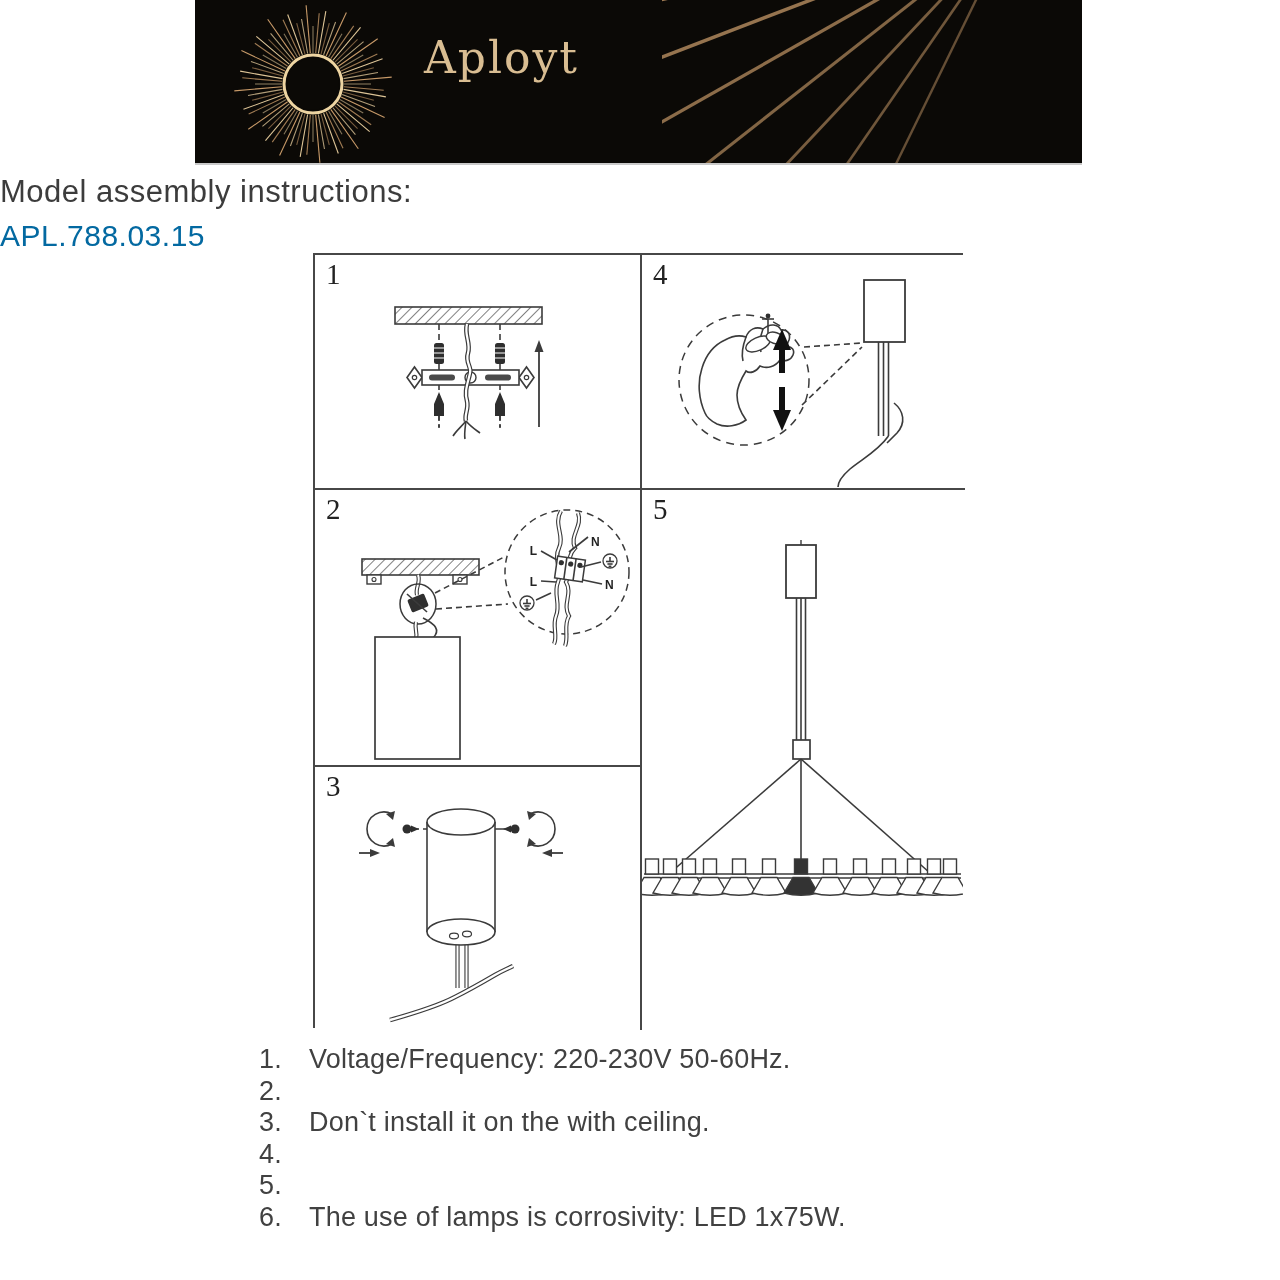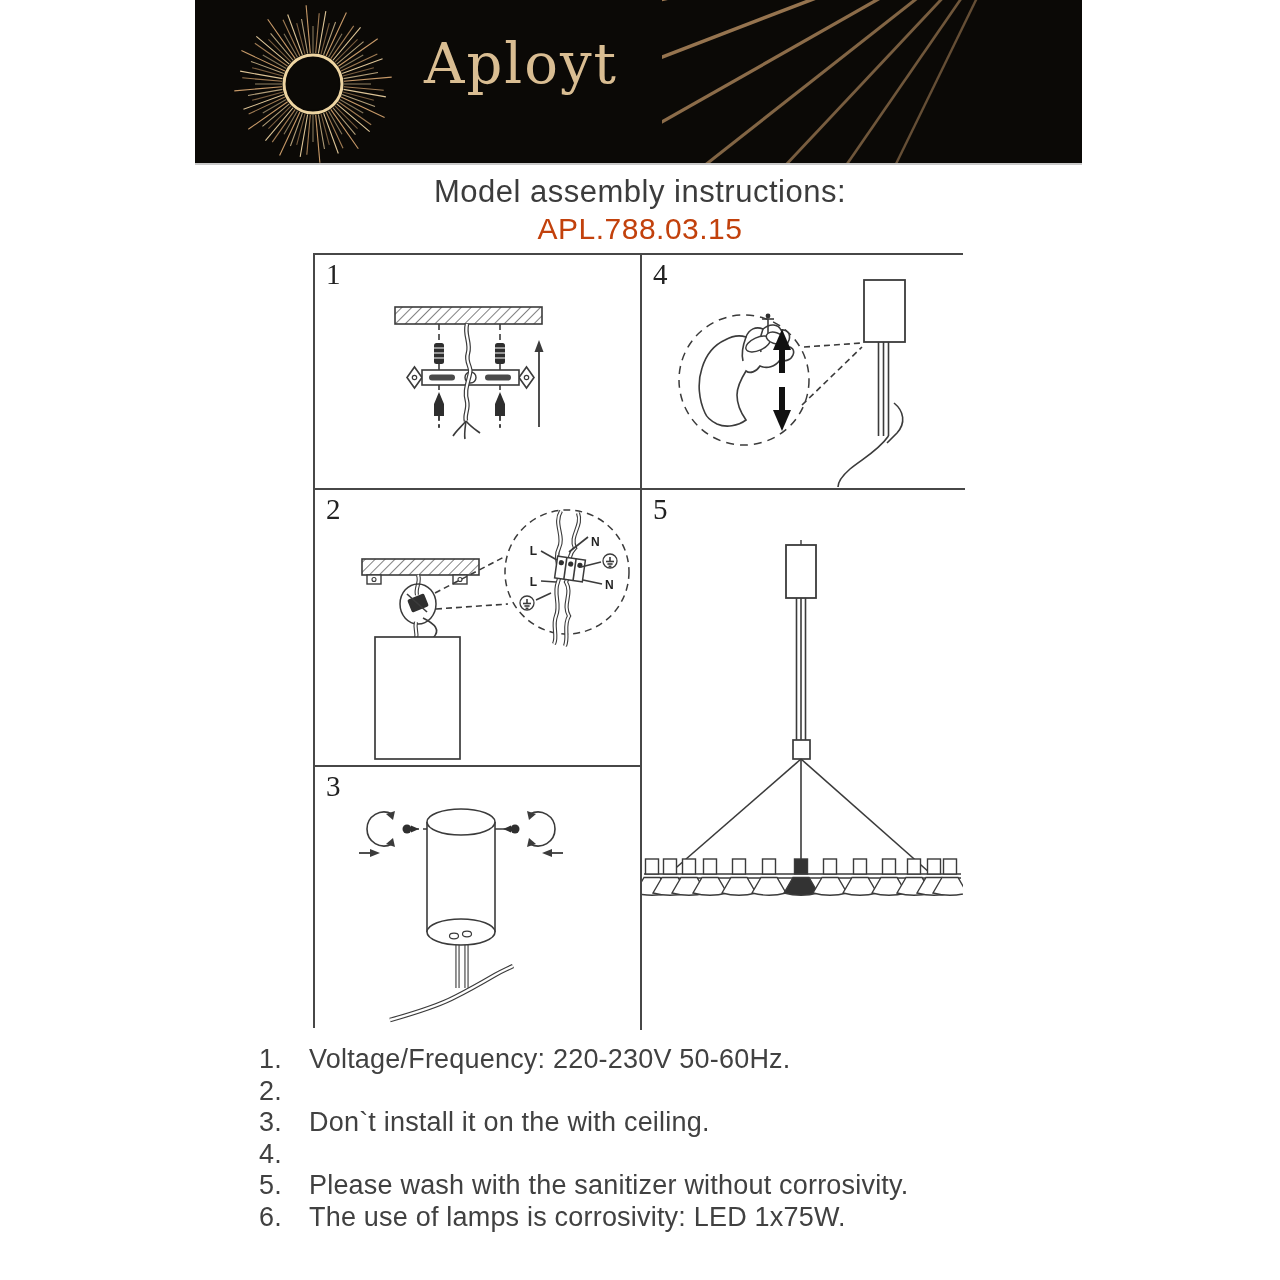--- a/index.html
+++ b/index.html
@@ -3,25 +3,25 @@
 <meta charset="utf-8">
 <style>
   html,body{margin:0;padding:0;background:#ffffff;}
   .page{position:relative;width:1280px;height:1280px;background:#fff;overflow:hidden;
         font-family:"Liberation Sans",sans-serif;color:#3e3e3e;}
   
   .banner{position:absolute;left:195px;top:0;width:887px;height:163px;
           background:var(--banner-bg,#0b0906);overflow:hidden;border-bottom:2px solid #c9c9c9;}
   .banner svg{position:absolute;}
   .wordmark{position:absolute;left:229px;top:36px;font-family:"DejaVu Serif",serif;
-            font-size:56px;line-height:1;letter-spacing:2px;color:var(--gold-light,#d9bd92);}
+            font-size:44px;line-height:1;letter-spacing:2px;color:var(--gold-light,#d9bd92);}
   
-  .titles{position:absolute;left:0;top:174px;width:1280px;text-align:center;}
+  .titles{position:absolute;left:0;top:174px;width:1280px;text-align:left;}
   .title-line1{font-size:31px;letter-spacing:.5px;color:#3c3c3c;}
-  .title-line2{font-size:30px;letter-spacing:.5px;color:#c2410c;margin-top:2px;}
+  .title-line2{font-size:30px;letter-spacing:.5px;color:#0369a1;margin-top:9px;}
   
   .grid{position:absolute;left:313px;top:253px;width:650px;height:775px;
         border:2px solid #474747;box-sizing:border-box;}
   .panel{position:absolute;box-sizing:border-box;overflow:hidden;background:#fff;}
   .panel .num{position:absolute;top:3px;left:11px;font-family:"Liberation Serif",serif;
               font-size:29px;color:#222;}
   .p1{left:0;top:0;width:327px;height:235px;border-right:2px solid #474747;border-bottom:2px solid #474747;}
   .p2{left:0;top:235px;width:327px;height:277px;border-right:2px solid #474747;border-bottom:2px solid #474747;}
   .p3{left:0;top:512px;width:327px;height:263px;border-right:2px solid #474747;}
   .p4{left:327px;top:0;width:323px;height:235px;border-bottom:2px solid #474747;}
@@ -398,21 +398,20 @@
     </div>
     <div class="instr-row">
       <span class="instr-num">3.</span>
       <span class="instr-text">Don`t install it on the with ceiling.</span>
     </div>
     <div class="instr-row">
       <span class="instr-num">4.</span>
     </div>
     <div class="instr-row">
       <span class="instr-num">5.</span>
-      <span class="instr-text">Please wash with the sanitizer without corrosivity.</span>
     </div>
     <div class="instr-row">
       <span class="instr-num">6.</span>
       <span class="instr-text">The use of lamps is corrosivity: LED 1x75W.</span>
     </div>
   </div>
 
 </div>
 
 </body></html>

